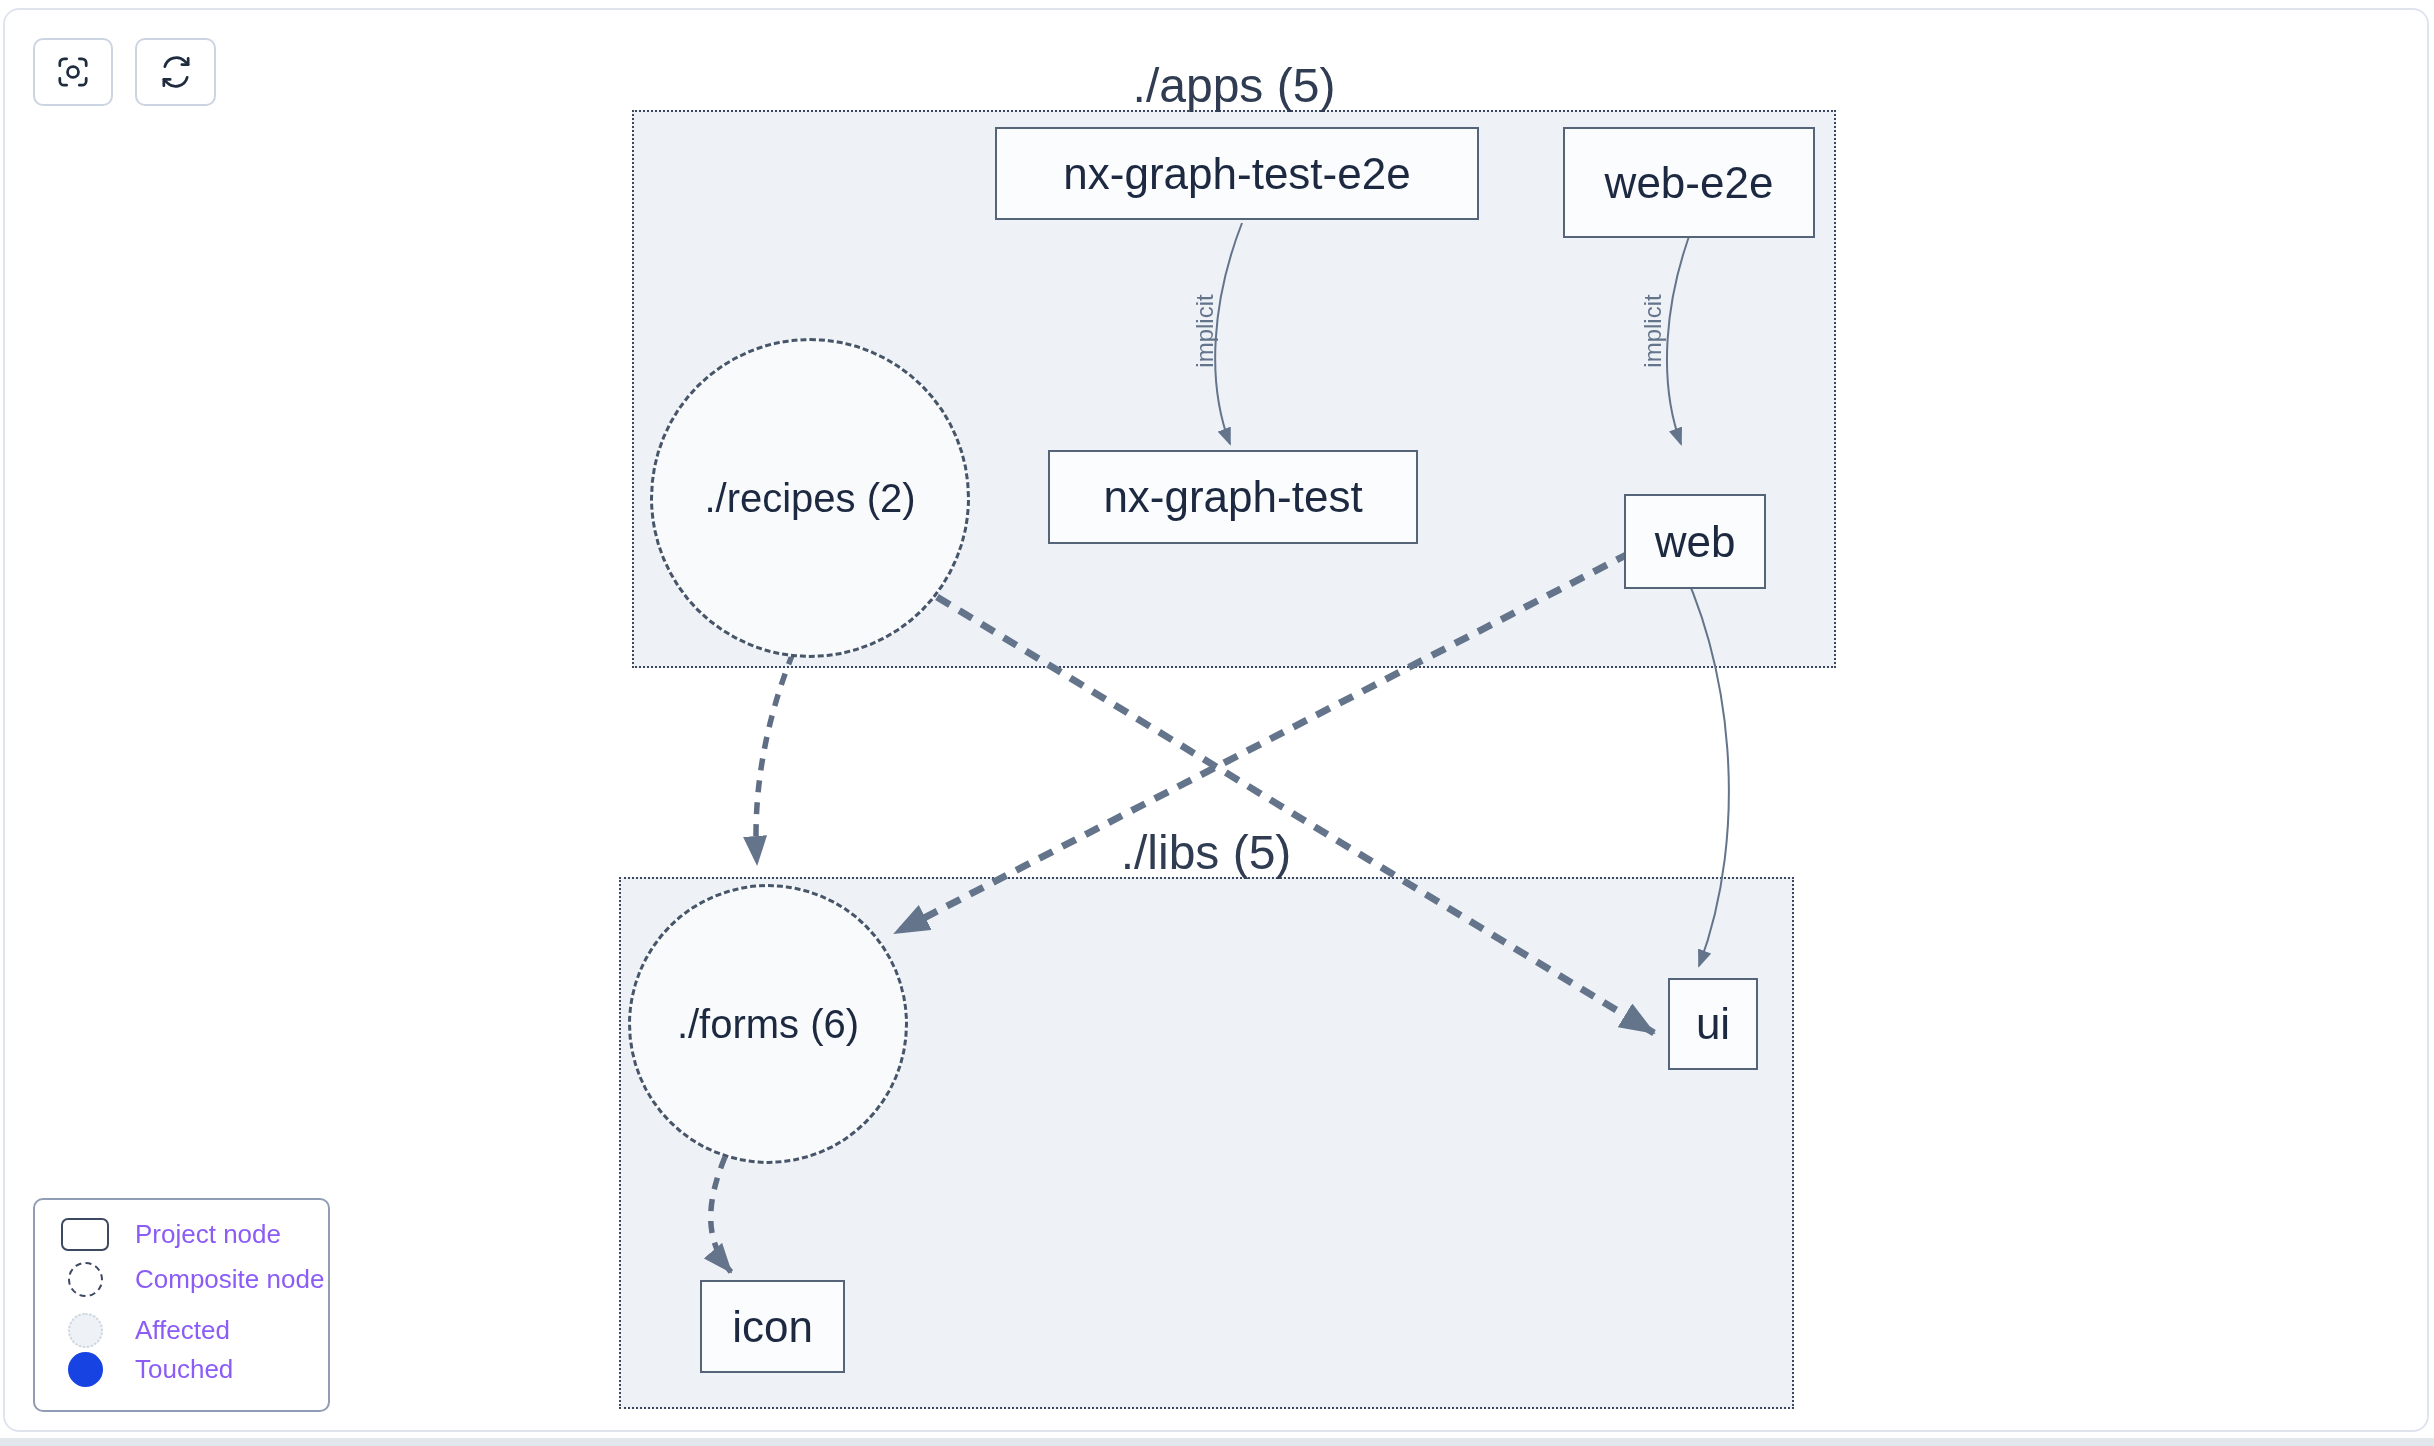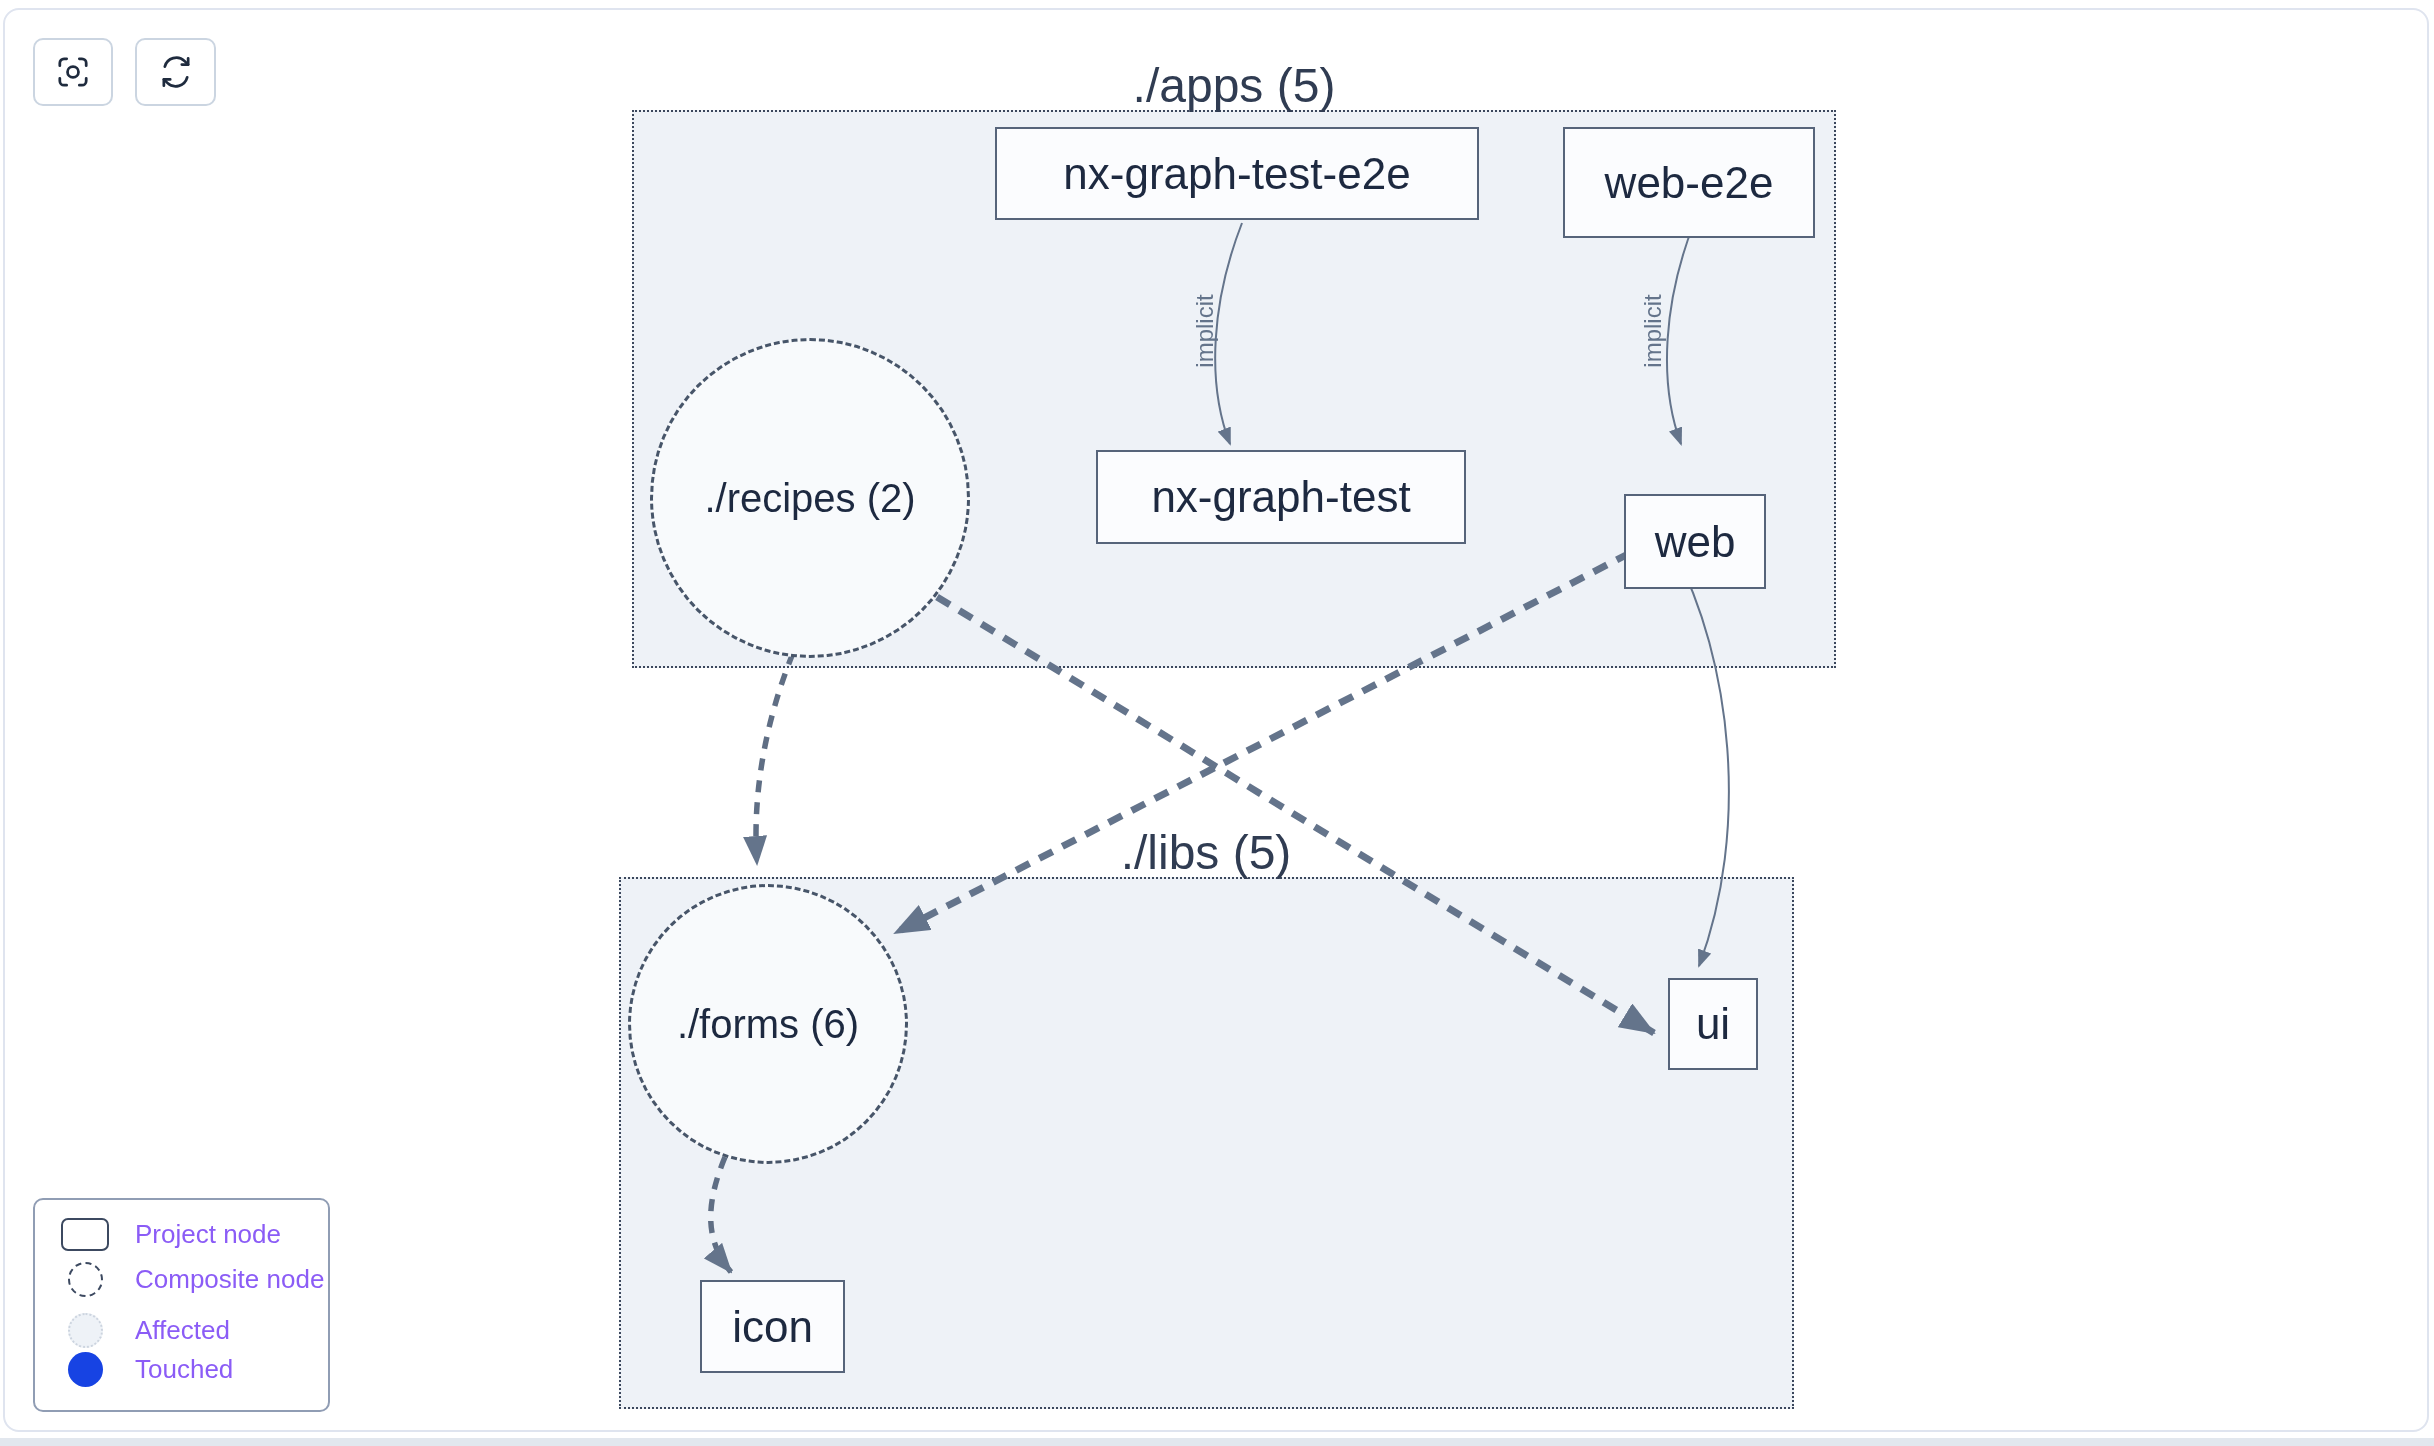--- a/index.html
+++ b/index.html
@@ -107,21 +107,21 @@
   <div class="composite" style="left:628px;top:884px;width:280px;height:280px;">
     <span>./forms (6)</span>
   </div>
 
   <div class="node" style="left:995px;top:127px;width:484px;height:93px;">
     <span>nx-graph-test-e2e</span>
   </div>
   <div class="node" style="left:1563px;top:127px;width:252px;height:111px;">
     <span>web-e2e</span>
   </div>
-  <div class="node" style="left:1048px;top:450px;width:370px;height:94px;margin-left:48px;">
+  <div class="node" style="left:1048px;top:450px;width:370px;height:94px;">
     <span>nx-graph-test</span>
   </div>
   <div class="node" style="left:1624px;top:450px;width:142px;height:95px;margin-top:44px;">
     <span>web</span>
   </div>
   <div class="node" style="left:1668px;top:978px;width:90px;height:92px;">
     <span>ui</span>
   </div>
   <div class="node" style="left:700px;top:1280px;width:145px;height:93px;">
     <span>icon</span>

